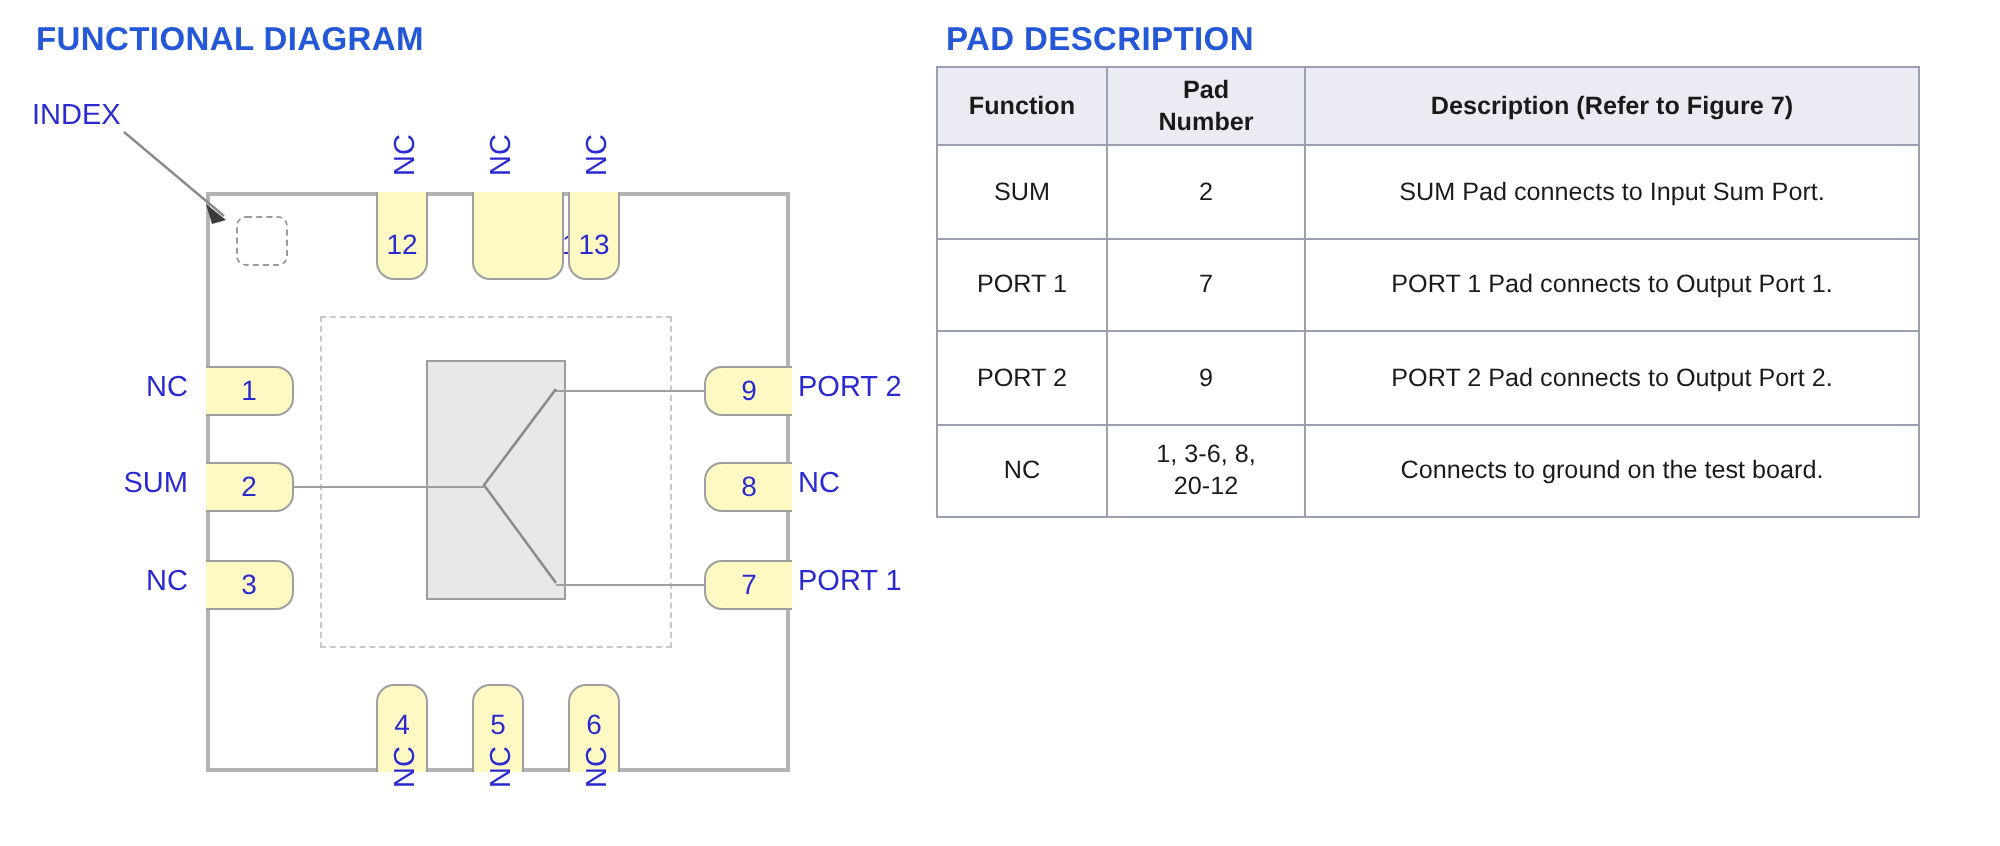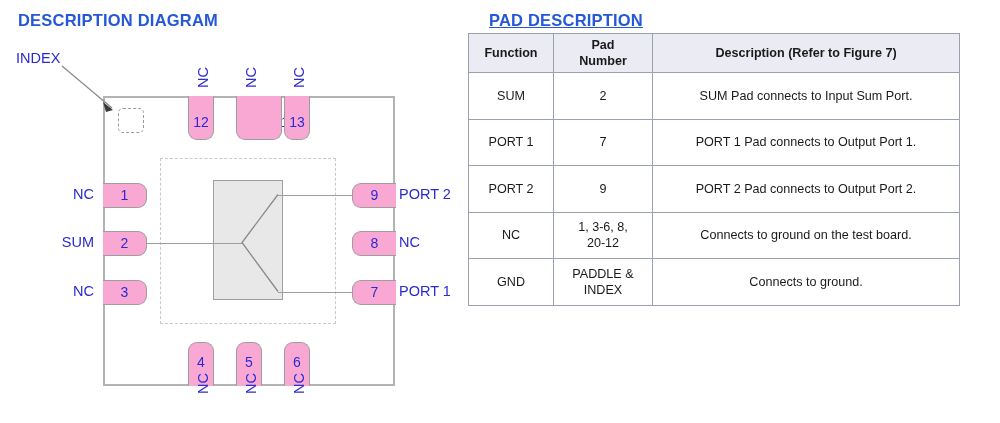--- a/index.html
+++ b/index.html
@@ -3,21 +3,21 @@
 <meta charset="utf-8">
 <style>
   html,body{margin:0;padding:0;background:#ffffff;}
   body{width:1000px;height:423px;position:relative;overflow:hidden;
        font-family:"Liberation Sans",sans-serif;}
 
   
   .sec-title{position:absolute;font-weight:bold;color:#2558d6;
              font-size:16.5px;letter-spacing:.2px;white-space:nowrap;}
   #fd-title{left:18px;top:11px;}
-  #pd-title{left:489px;top:11px;text-decoration:underline;}
+  #pd-title{left:473px;top:11px;}
 
   
   #diagram{position:absolute;left:0;top:0;width:480px;height:423px;}
 
   #pkg{position:absolute;left:103px;top:96px;width:292px;height:290px;
        border:2px solid #b3b3b3;background:#fff;box-sizing:border-box;}
 
   #inner-dash{position:absolute;left:160px;top:158px;width:176px;height:166px;
        border:1.4px dashed #c9c9c9;box-sizing:border-box;}
 
@@ -26,21 +26,21 @@
 
   #index-label{position:absolute;left:16px;top:50px;color:#2a2ad0;
        font-size:14.5px;white-space:nowrap;}
 
   
   #split-box{position:absolute;left:213px;top:180px;width:70px;height:120px;
        background:#e8e8e8;border:1.5px solid #9e9e9e;box-sizing:border-box;}
 
   
   .pad{position:absolute;box-sizing:border-box;border:1.3px solid #9e9e9e;
-       background:#f9a8d4;color:#2a2ad0;font-size:14px;text-align:center;}
+       background:#fef9c3;color:#2a2ad0;font-size:14px;text-align:center;}
 
   
   .pad-h{width:44px;height:25px;line-height:23px;}
   .pad-left{left:103px;border-top-right-radius:9px;border-bottom-right-radius:9px;
             border-left:none;}
   .pad-right{left:352px;border-top-left-radius:9px;border-bottom-left-radius:9px;
              border-right:none;}
 
   
   .pad-v{width:26px;height:44px;}
@@ -68,21 +68,21 @@
         padding:0 4px;line-height:1.28;}
   thead th{background:#ebebf3;font-weight:bold;height:38px;font-size:12.6px;}
   tbody td{height:45.5px;}
   .c-func{width:76px;}
   .c-pad{width:90px;}
   .c-desc{width:auto;}
 </style>
 </head>
 <body>
 
-<div id="fd-title" class="sec-title">DESCRIPTION DIAGRAM</div>
+<div id="fd-title" class="sec-title">FUNCTIONAL DIAGRAM</div>
 
 <div id="diagram">
 
   <div id="index-label">INDEX</div>
 
   <div id="pkg"></div>
   <div id="inner-dash"></div>
   <div id="index-pad"></div>
 
   <div id="split-box"></div>
@@ -168,23 +168,15 @@
         <td>PORT 2 Pad connects to Output Port 2.</td>
       </tr>
       <tr>
         <td>NC</td>
         <td>
           <span>1, 3-6, 8,</span><br>
           <span>20-12</span>
         </td>
         <td>Connects to ground on the test board.</td>
       </tr>
-      <tr>
-        <td>GND</td>
-        <td>
-          <span>PADDLE &amp;</span><br>
-          <span>INDEX</span>
-        </td>
-        <td>Connects to ground.</td>
-      </tr>
     </tbody>
   </table>
 </div>
 
 </body></html>

